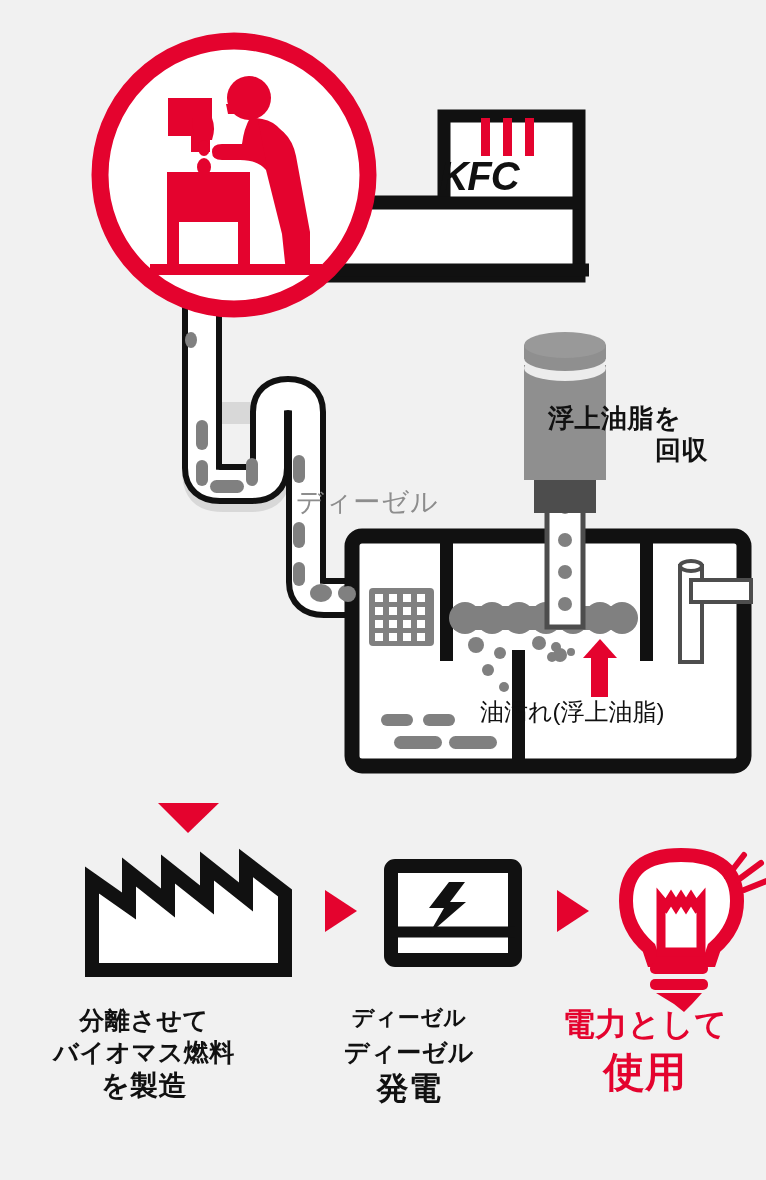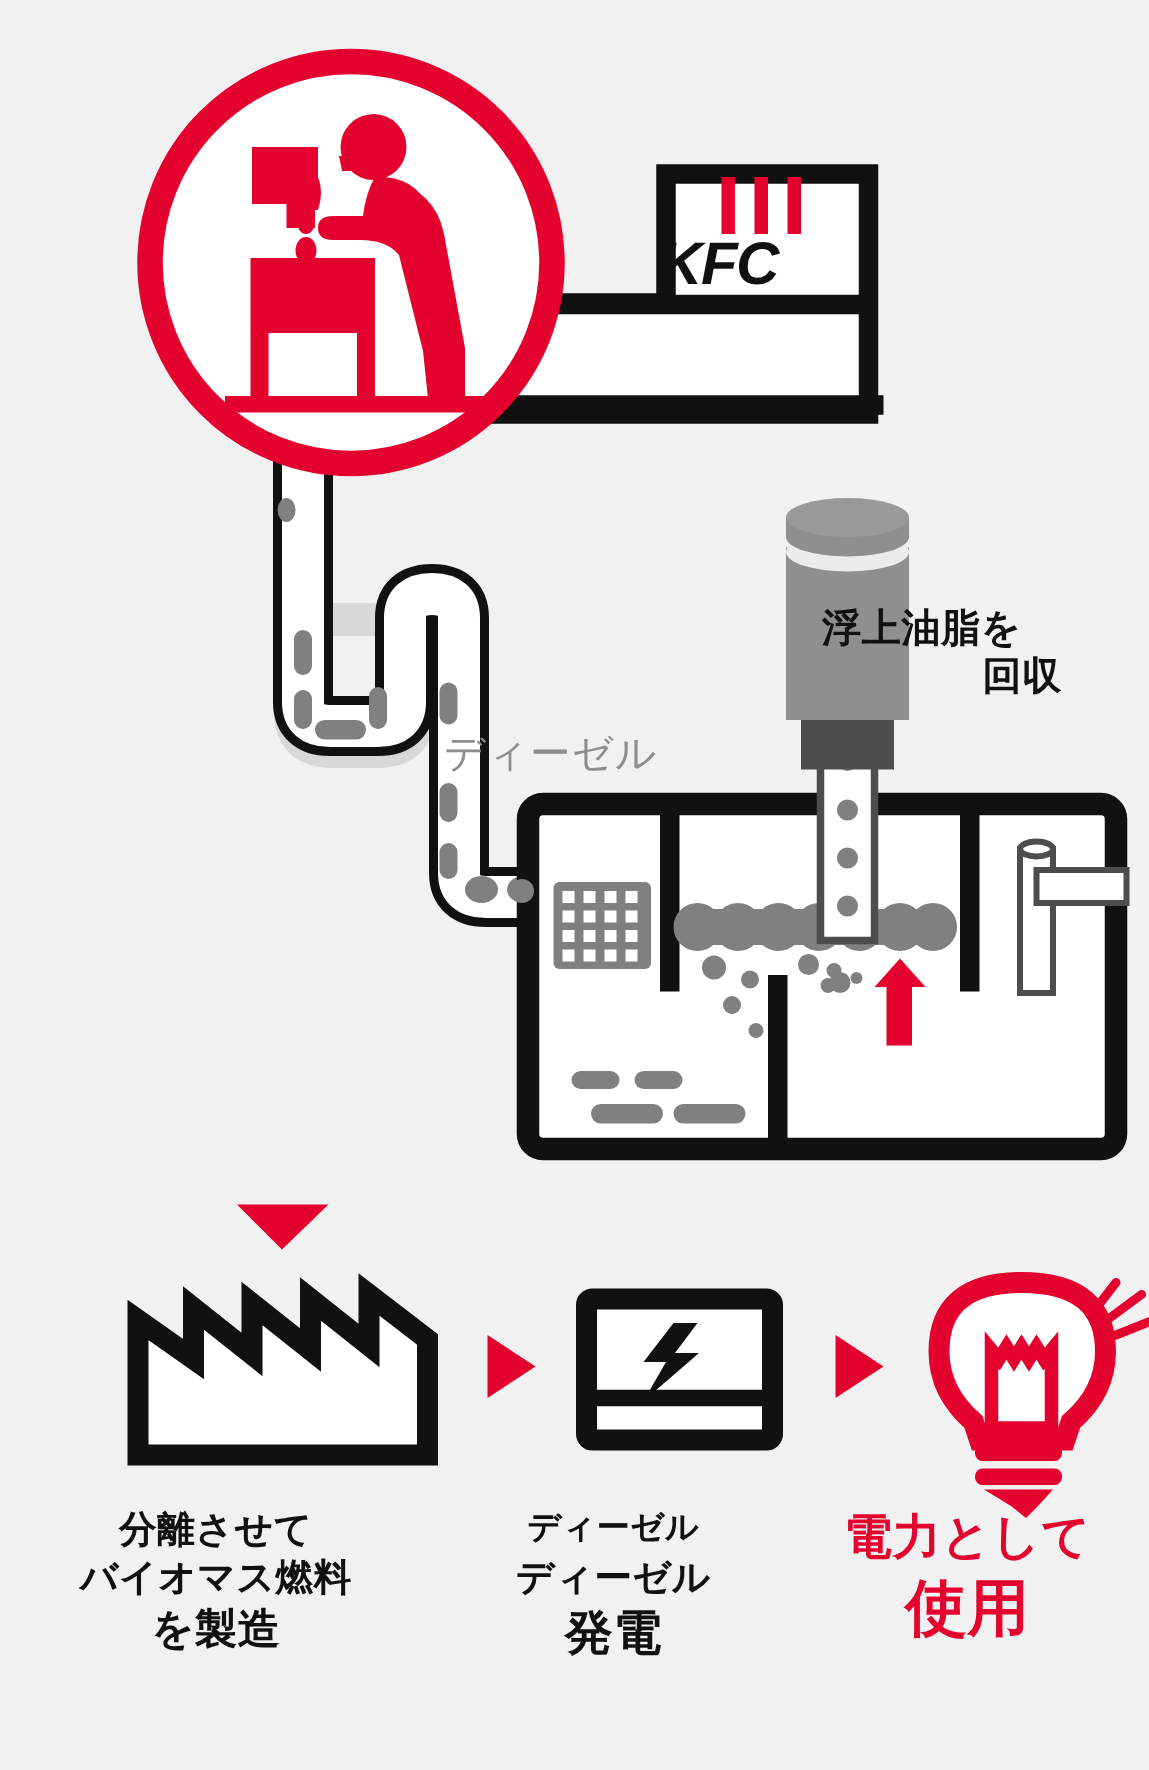--- a/index.html
+++ b/index.html
@@ -294,20 +294,21 @@
 
   </svg>
 
   <div class="lbl lbl-black" style="left:424px; top:152px; width:110px; font-size:40px; font-style:italic; font-weight:bold; letter-spacing:-1px;">KFC</div>
 
   <div class="lbl lbl-gray" style="left:296px; top:486px; width:150px; font-size:27px; text-align:left;">ディーゼル</div>
 
   <div class="lbl lbl-black" style="left:548px; top:403px; width:160px; font-size:26px; text-align:left;">浮上油脂を</div>
   <div class="lbl lbl-black" style="left:548px; top:435px; width:160px; font-size:26px; text-align:right;font-family:Liberation Serif, serif;">回収</div>
 
+  <div class="lbl lbl-black lbl-thin" style="left:480px; top:697px; width:200px; font-size:24px; text-align:left; letter-spacing:0;">油汚れ(浮上油脂)</div>
 
 
   <div class="lbl lbl-black" style="left:6px; top:1005px; width:276px; font-size:25px;">分離させて</div>
   <div class="lbl lbl-black" style="left:6px; top:1037px; width:276px; font-size:25px;">バイオマス燃料</div>
   <div class="lbl lbl-black" style="left:6px; top:1069px; width:276px; font-size:28px;">を製造</div>
 
   <div class="lbl lbl-black" style="left:309px; top:1005px; width:200px; font-size:22px;">ディーゼル</div>
   <div class="lbl lbl-black" style="left:309px; top:1037px; width:200px; font-size:25px;">ディーゼル</div>
   <div class="lbl lbl-black" style="left:309px; top:1069px; width:200px; font-size:32px;">発電</div>
 

